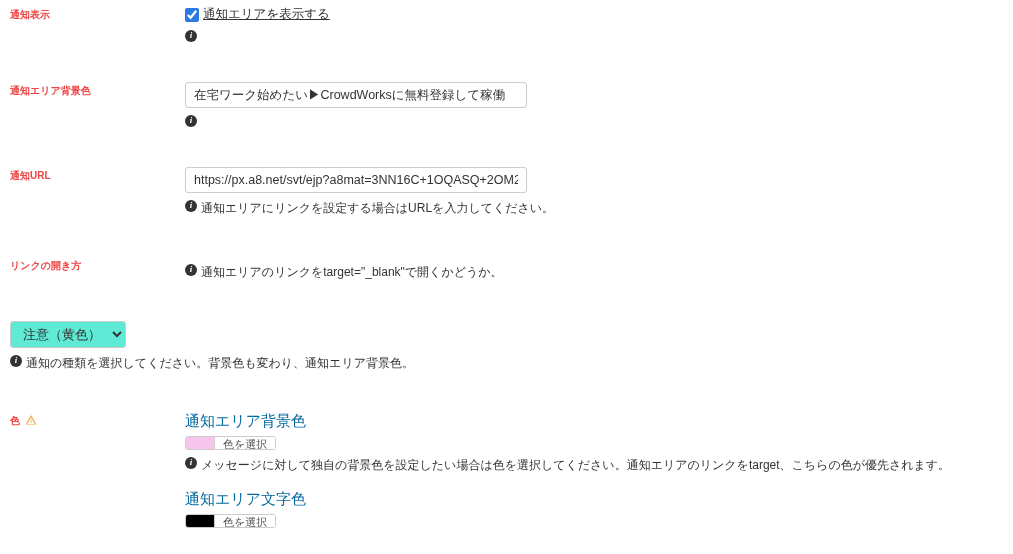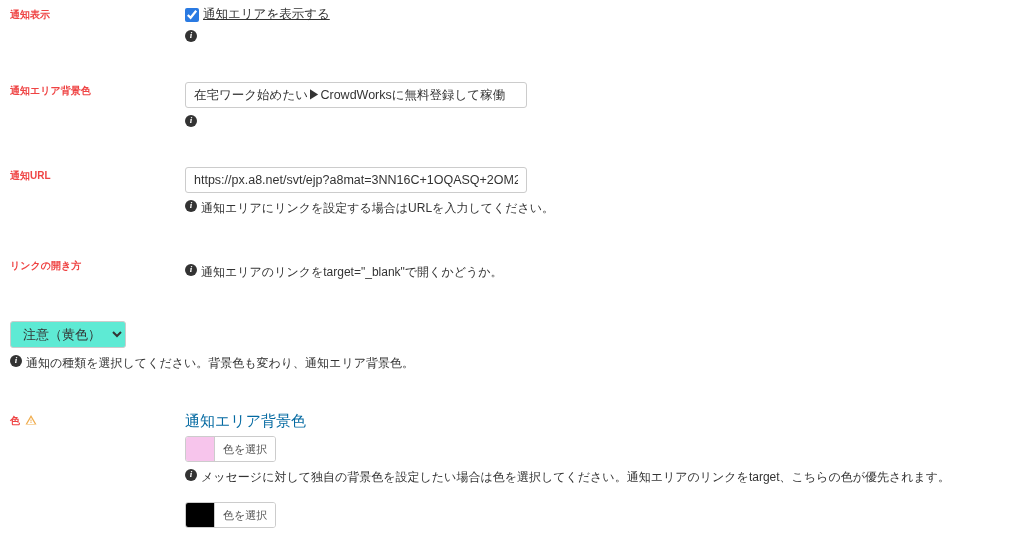--- a/index.html
+++ b/index.html
@@ -88,21 +88,21 @@
     font-size: 15px;
     color: #0369a1;
     margin-bottom: 5px;
   }
   .color-box {
     display: flex;
     align-items: stretch;
     border: 1px solid #ccc;
     border-radius: 3px;
     width: fit-content;
-    height: 26px;
+    height: 14px;
     overflow: hidden;
   }
   .swatch {
     width: 28px;
   }
   .swatch.pink { background: #f7c5ec; }
   .swatch.black { background: #000; }
   .color-btn {
     border: none;
     border-left: 1px solid #ccc;
@@ -193,20 +193,21 @@
       <div class="color-box">
         <div class="swatch pink"></div>
         <button class="color-btn">色を選択</button>
       </div>
       <div class="help">
         <span class="info-icon">i</span>
         <span>メッセージに対して独自の背景色を設定したい場合は色を選択してください。通知エリアのリンクをtarget、こちらの色が優先されます。</span>
       </div>
     </div>
     <div class="color-group">
+      <div class="sub-label">通知エリア文字色</div>
       <div class="color-box">
         <div class="swatch black"></div>
         <button class="color-btn">色を選択</button>
       </div>
 
     </div>
   </div>
 </div>
 
 </body></html>

